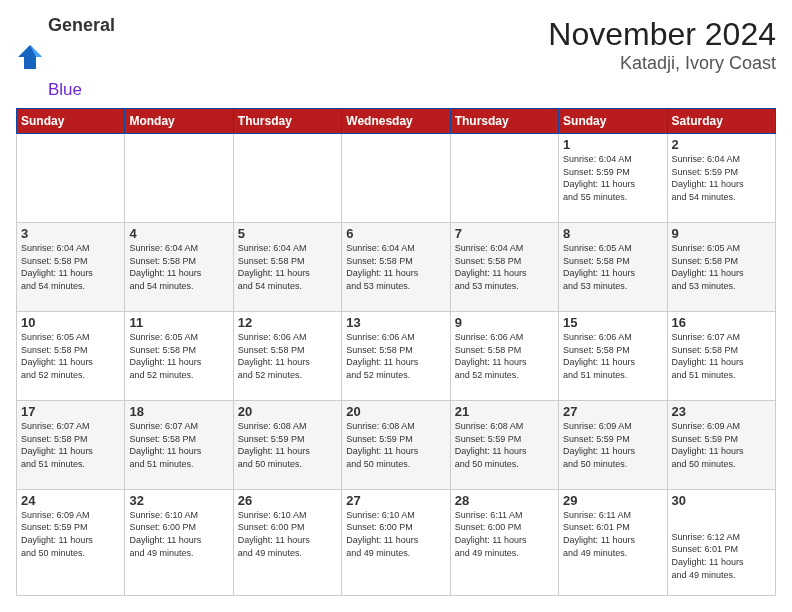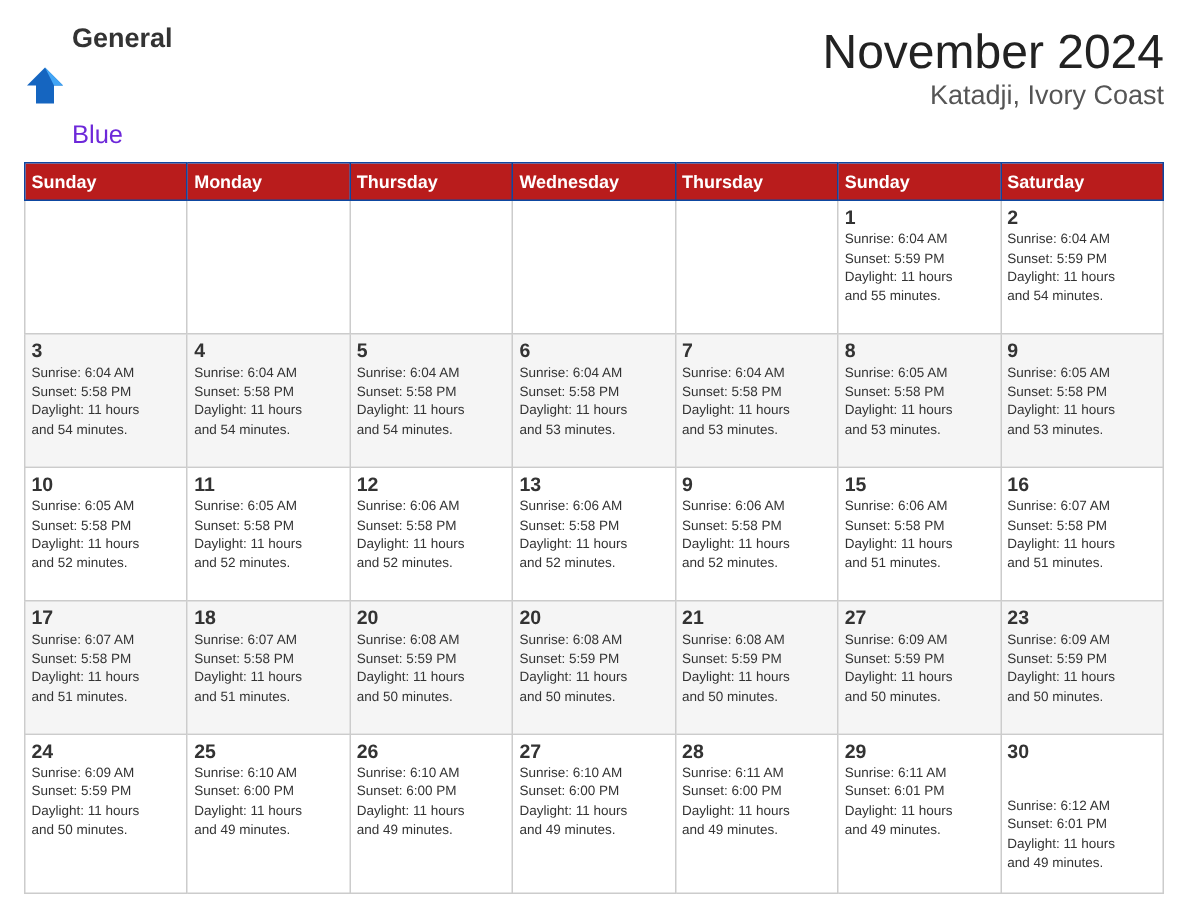--- a/index.html
+++ b/index.html
@@ -312,21 +312,21 @@
         </tr>
         <tr>
           <td>
             <span class="day-num">24</span>
             <div class="day-info" style="white-space: pre-line;">Sunrise: 6:09 AM
 Sunset: 5:59 PM
 Daylight: 11 hours
 and 50 minutes.</div>
           </td>
           <td>
-            <span class="day-num">25</span>
+            <span class="day-num">32</span>
             <div class="day-info" style="white-space: pre-line;">Sunrise: 6:10 AM
 Sunset: 6:00 PM
 Daylight: 11 hours
 and 49 minutes.</div>
           </td>
           <td>
             <span class="day-num">26</span>
             <div class="day-info" style="white-space: pre-line;">Sunrise: 6:10 AM
 Sunset: 6:00 PM
 Daylight: 11 hours

